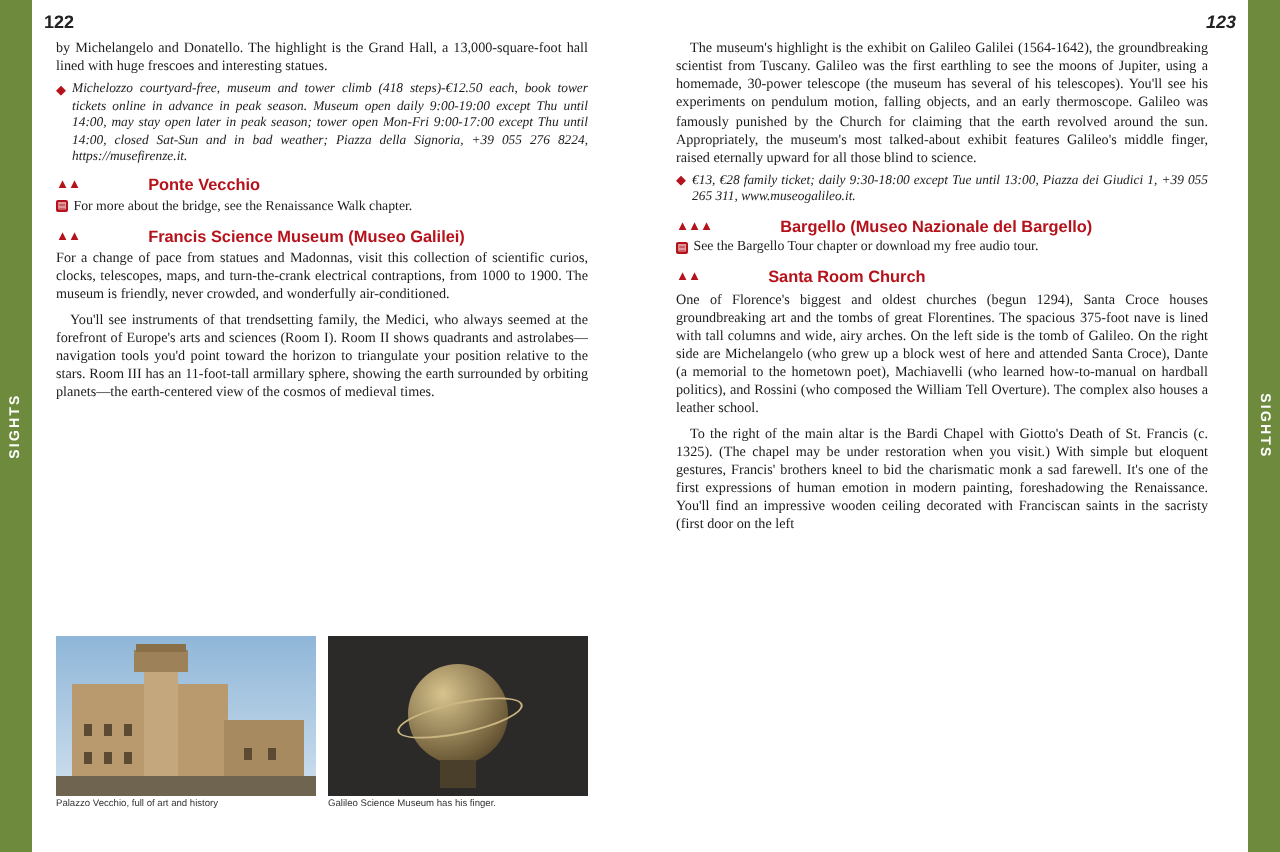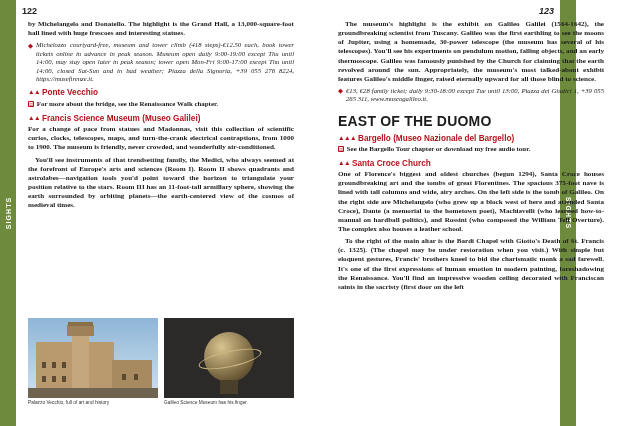--- a/index.html
+++ b/index.html
@@ -8,21 +8,21 @@
   }
   body {
     width: 640px;
     height: 426px;
     background: #ffffff;
     font-family: "Liberation Serif", serif;
     overflow: hidden;
   }
   .page {
     position: relative;
-    width: 576px;
+    width: 640px;
     height: 426px;
     background: #ffffff;
   }
 
   
   .side-tab {
     position: absolute;
     top: 0;
     width: 16px;
     height: 426px;
@@ -68,21 +68,20 @@
     line-height: 1.29;
     color: #1c1c1c;
     text-align: justify;
   }
   .col.left { left: 28px; }
   .col.right { left: 338px; }
 
   p {
     margin: 0 0 3px 0;
     text-indent: 0;
-    font-weight: bold;
   }
   p.indent { text-indent: 7px; }
 
   
   .practical {
     font-style: italic;
     font-size: 6.7px;
     line-height: 1.26;
     margin: 0 0 5px 0;
     padding-left: 8px;
@@ -108,20 +107,21 @@
     line-height: 1.2;
   }
   .sight-head .stars {
     letter-spacing: -0.5px;
     margin-right: 2px;
     font-size: 6.6px;
     vertical-align: 1px;
   }
   .sight-head .ital {
     font-weight: bold;
+    margin-left: 32px;
   }
   .section-head {
     font-family: "Liberation Sans", sans-serif;
     font-weight: bold;
     font-size: 14px;
     color: #1c1c1c;
     letter-spacing: 0.2px;
     margin: 10px 0 4px 0;
     line-height: 1.05;
   }
@@ -273,33 +273,32 @@
 
   <div class="col right">
 
     <p class="indent">The museum's highlight is the exhibit on Galileo Galilei (1564-1642), the groundbreaking scientist from Tuscany. Galileo was the first earthling to see the moons of Jupiter, using a homemade, 30-power telescope (the museum has several of his telescopes). You'll see his experiments on pendulum motion, falling objects, and an early thermoscope. Galileo was famously punished by the Church for claiming that the earth revolved around the sun. Appropriately, the museum's most talked-about exhibit features Galileo's middle finger, raised eternally upward for all those blind to science.</p>
 
     <div class="practical">
       <span class="bullet">◆</span>
       <span>€13, €28 family ticket; daily 9:30-18:00 except Tue until 13:00, Piazza dei Giudici 1, +39 055 265 311, www.museogalileo.it.</span>
     </div>
 
-    <div class="section-head">EAST OF THE DUOMO</div>
 
     <div class="sight-head">
       <span class="stars">▲▲▲</span><span class="ital">Bargello (Museo Nazionale del Bargello)</span>
     </div>
     <p class="note-line">
       <span class="icon-sq">▤</span>
       <span>See the Bargello Tour chapter or   download my free audio tour.</span>
       
     </p>
 
     <div class="sight-head">
-      <span class="stars">▲▲</span><span class="ital">Santa Croce Church</span>
+      <span class="stars">▲▲</span><span class="ital">Santa Room Church</span>
     </div>
     <p>One of Florence's biggest and oldest churches (begun 1294), Santa Croce houses groundbreaking art and the tombs of great Florentines. The spacious 375-foot nave is lined with tall columns and wide, airy arches. On the left side is the tomb of Galileo. On the right side are Michelangelo (who grew up a block west of here and attended Santa Croce), Dante (a memorial to the hometown poet), Machiavelli (who learned how-to-manual on hardball politics), and Rossini (who composed the William Tell Overture). The complex also houses a leather school.</p>
     <p class="indent">To the right of the main altar is the Bardi Chapel with Giotto's Death of St. Francis (c. 1325). (The chapel may be under restoration when you visit.) With simple but eloquent gestures, Francis' brothers kneel to bid the charismatic monk a sad farewell. It's one of the first expressions of human emotion in modern painting, foreshadowing the Renaissance. You'll find an impressive wooden ceiling decorated with Franciscan saints in the sacristy (first door on the left</p>
 
   </div>
 
   <div class="photos">
 
     <div class="photo-box">
       <div class="photo">

